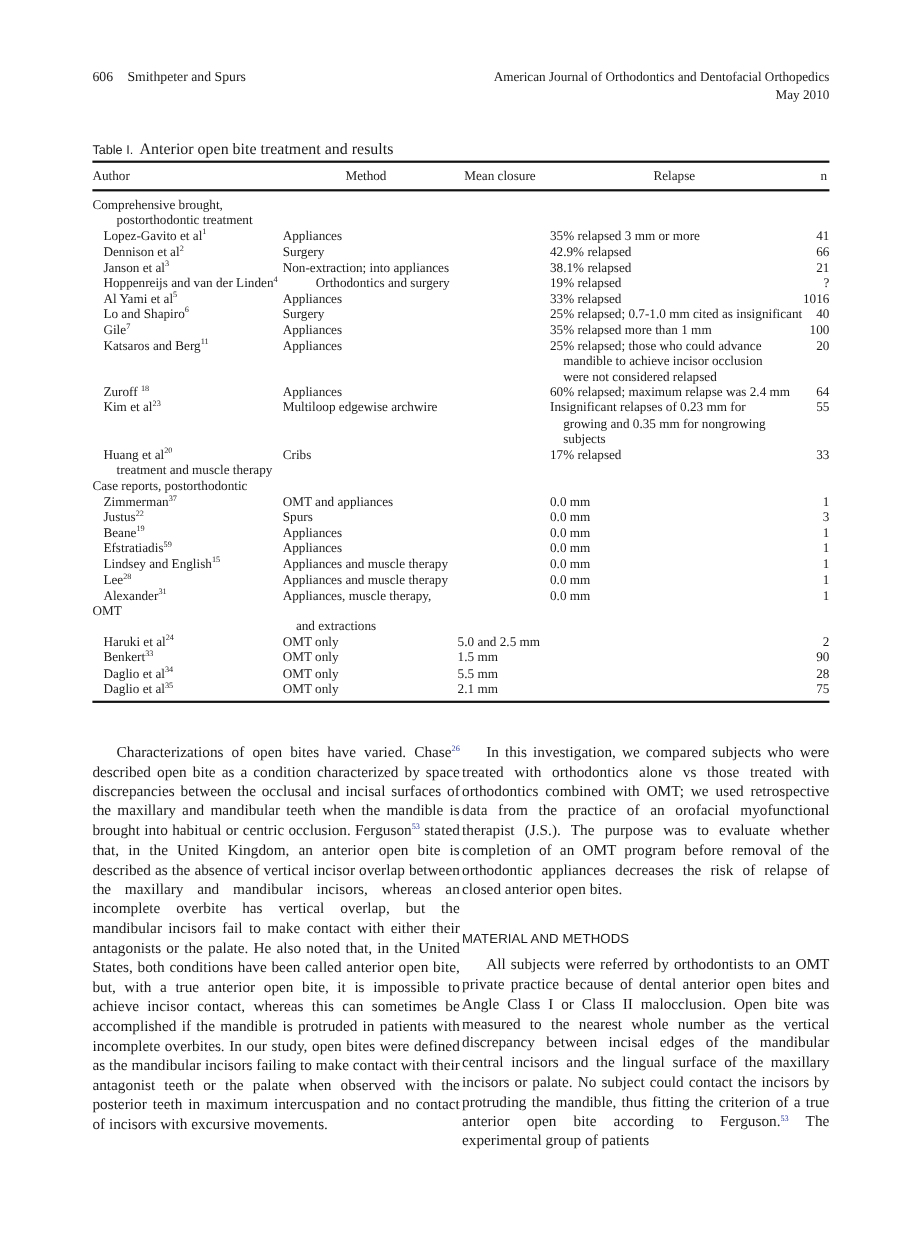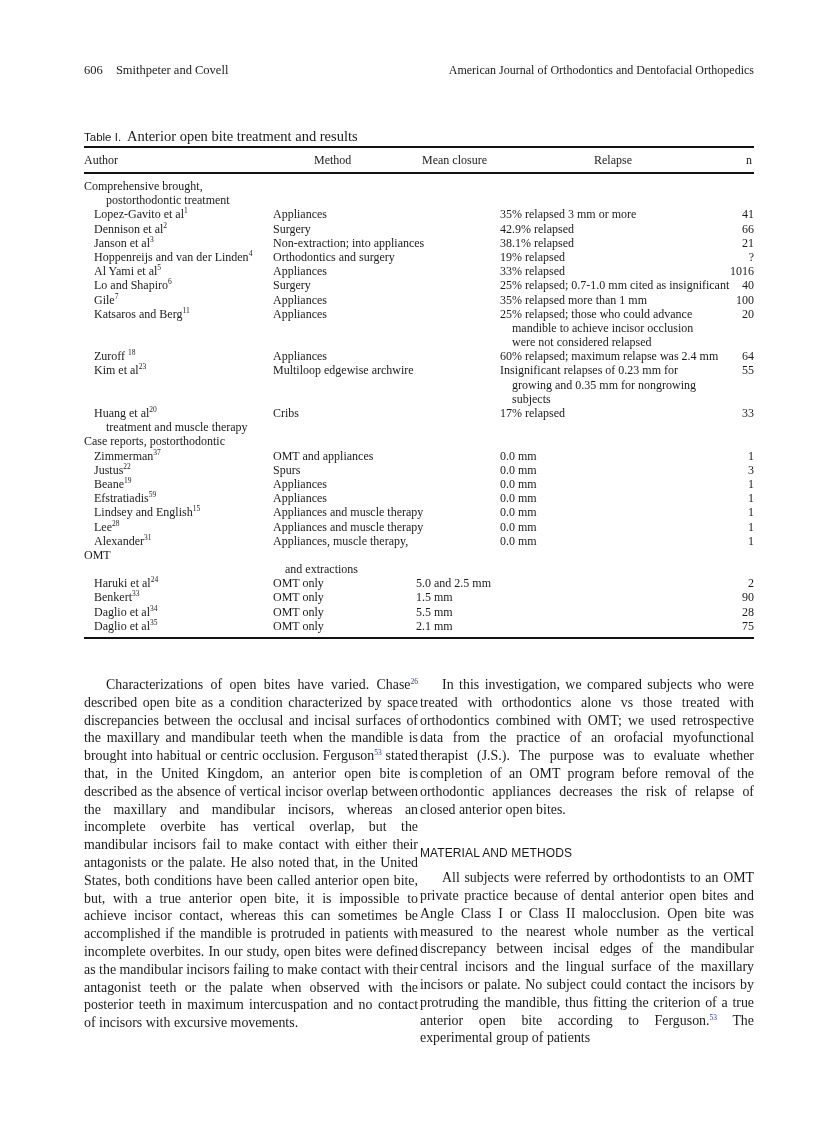--- a/index.html
+++ b/index.html
@@ -25,21 +25,21 @@
       position: absolute; left: 84px; width: 670px; top: 146px;
       font-size: 12px;
     }
     .rule-thick { border-top: 2.5px solid #111; }
     .thead { position: relative; height: 24px; }
     .thead span { position: absolute; top: 5px; font-size: 12px; }
     .rows { position: relative; margin-top: 0; }
     .row { position: relative; height: 14.2px; line-height: 14.2px; white-space: nowrap; }
     .row span { position: absolute; top: 0; }
     .c-author { left: 0; }
-    .c-method { left: 189px; }
+    .c-method { left: 173px; }
     .c-closure { left: 332px; }
     .c-relapse { left: 416px; }
     .c-n { right: 0; text-align: center; }
     .indent1 { padding-left: 10px; }
     .indent2 { padding-left: 22px; }
     .cont-method { padding-left: 12px; }
     .cont-relapse { padding-left: 12px; }
     sup { font-size: 7.5px; line-height: 0; vertical-align: 5px; }
     .body sup { color: #2a3a9a; }
 
@@ -55,24 +55,25 @@
       font-family: "Liberation Sans", "DejaVu Sans", sans-serif;
       font-size: 12px; letter-spacing: 0.1px; margin: 27px 0 6px 0; text-indent: 0;
     }
   </style>
 </head>
 <body>
 
 <div class="running-head">
   <div class="left">
     <span class="pg">606</span>
-    <span>Smithpeter and Covell</span>
+    <span>Smithpeter and Spurs</span>
   </div>
   <div class="right">
     <div>American Journal of Orthodontics and Dentofacial Orthopedics</div>
+    <div>May 2010</div>
   </div>
 </div>
 
 <div class="table-caption">
   <span class="tlabel">Table I.</span>
   <span>Anterior open bite treatment and results</span>
 </div>
 
 <div class="tbl">
   <div class="rule-thick"></div>
@@ -107,21 +108,21 @@
       </div>
       <div class="row">
         <span class="c-author indent1"><span style="position: static;">Janson et al</span><sup>3</sup></span>
         <span class="c-method"><span style="position: static;">Non-extraction; into appliances</span></span>
         <span class="c-closure"><span style="position: static;"></span></span>
         <span class="c-relapse"><span style="position: static;">38.1% relapsed</span></span>
         <span class="c-n"><span style="position: static;">21</span></span>
       </div>
       <div class="row">
         <span class="c-author indent1"><span style="position: static;">Hoppenreijs and van der Linden</span><sup>4</sup></span>
-        <span class="c-method"><span style="position: static;">Orthodontics and surgery</span></span>
+        <span class="c-method"><span style="position: static; margin-left: 30px;">Orthodontics and surgery</span></span>
         <span class="c-closure"><span style="position: static;"></span></span>
         <span class="c-relapse"><span style="position: static;">19% relapsed</span></span>
         <span class="c-n"><span style="position: static;">?</span></span>
       </div>
       <div class="row">
         <span class="c-author indent1"><span style="position: static;">Al Yami et al</span><sup>5</sup></span>
         <span class="c-method"><span style="position: static;">Appliances</span></span>
         <span class="c-closure"><span style="position: static;"></span></span>
         <span class="c-relapse"><span style="position: static;">33% relapsed</span></span>
         <span class="c-n"><span style="position: static;">1016</span></span>

